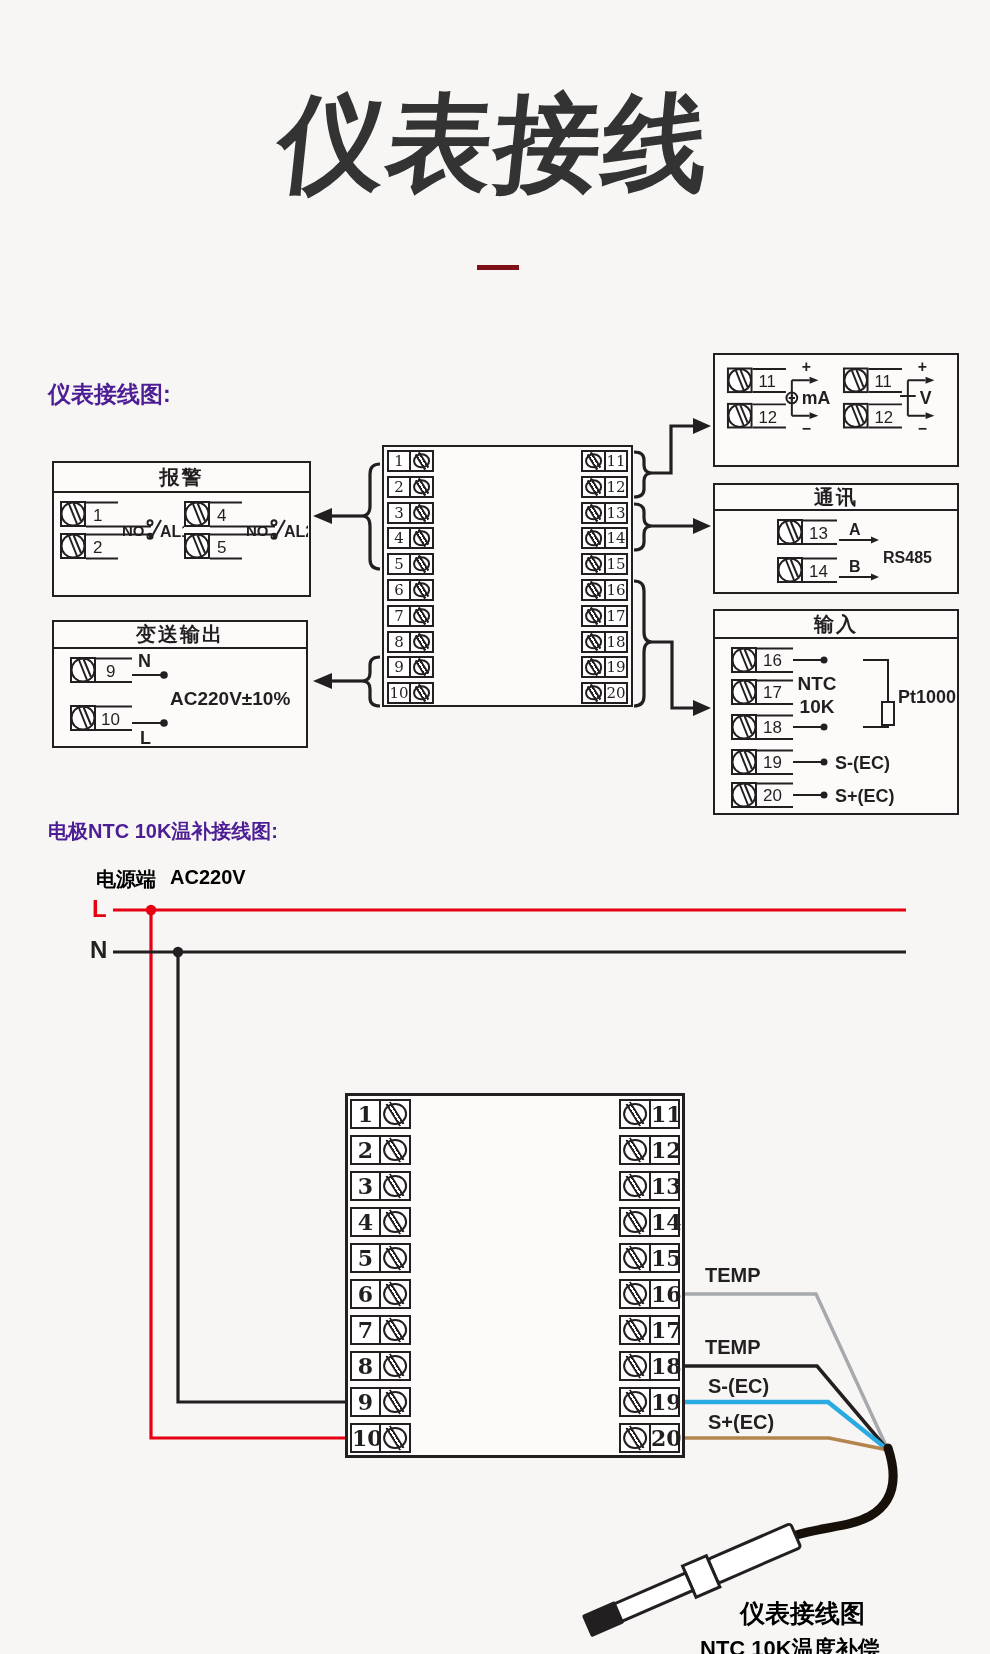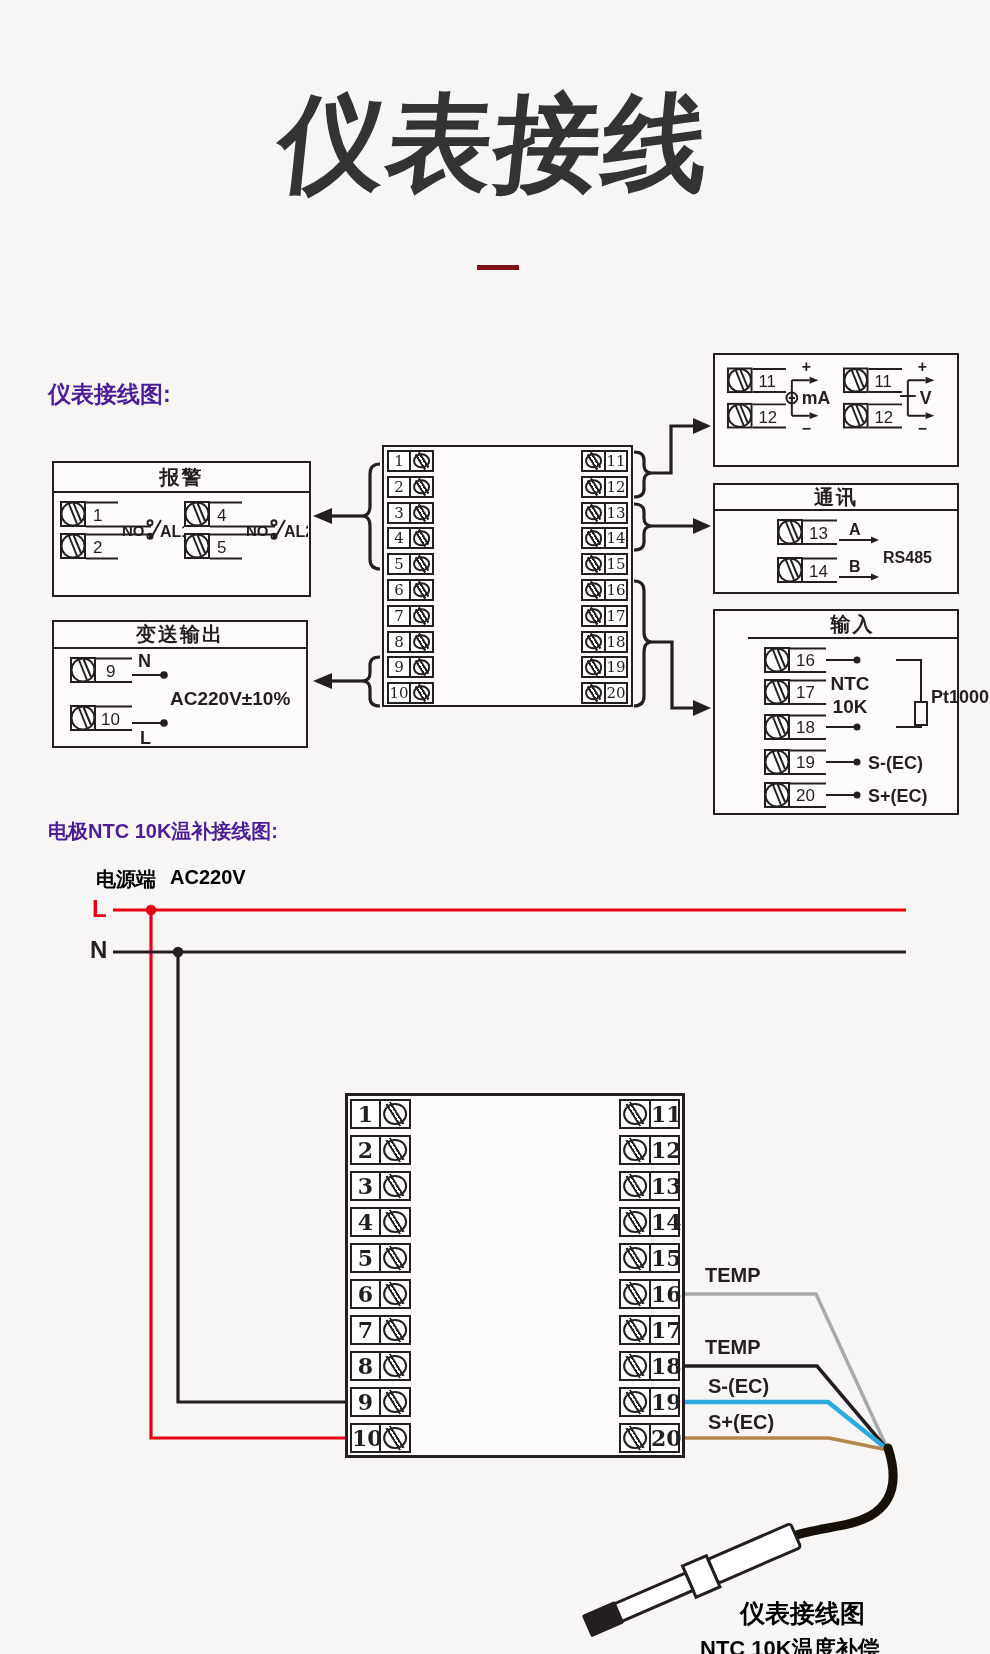--- a/index.html
+++ b/index.html
@@ -26,21 +26,21 @@
   .dbox-bd{position:relative;}
   #alarm-box{left:52px;top:461px;width:259px;height:136px;}
   #alarm-box .dbox-hd{height:28px;line-height:28px;}
   #alarm-box .dbox-bd{display:flex;padding:7px 0 0 6px;}
   #power-box{left:52px;top:620px;width:256px;height:128px;}
   #power-box .dbox-hd{height:25px;line-height:25px;}
   #output-box{left:713px;top:353px;width:246px;height:114px;}
   #output-box .dbox-bd{display:flex;padding-left:10px;}
   #comm-box{left:713px;top:483px;width:246px;height:111px;}
   #comm-box .dbox-hd{height:24px;line-height:24px;}
-  #input-box{left:713px;top:609px;width:246px;height:206px;padding-left:33px;}
+  #input-box{left:713px;top:609px;width:246px;height:206px;}
   
   .tblock{position:absolute;border:2px solid var(--ink);background:#fcfbfa;box-sizing:border-box;}
   #center-block{left:382px;top:445px;width:251px;height:262px;}
   #lower-block{left:345px;top:1093px;width:340px;height:365px;border-width:3px;}
   .tcol{position:absolute;display:flex;flex-direction:column;}
   #center-block .tcol{top:3px;gap:3.8px;}
   #center-block .tcol.left{left:3px;}
   #center-block .tcol.right{right:3px;}
   #lower-block .tcol{top:3px;gap:6px;}
   #lower-block .tcol.left{left:2px;}

